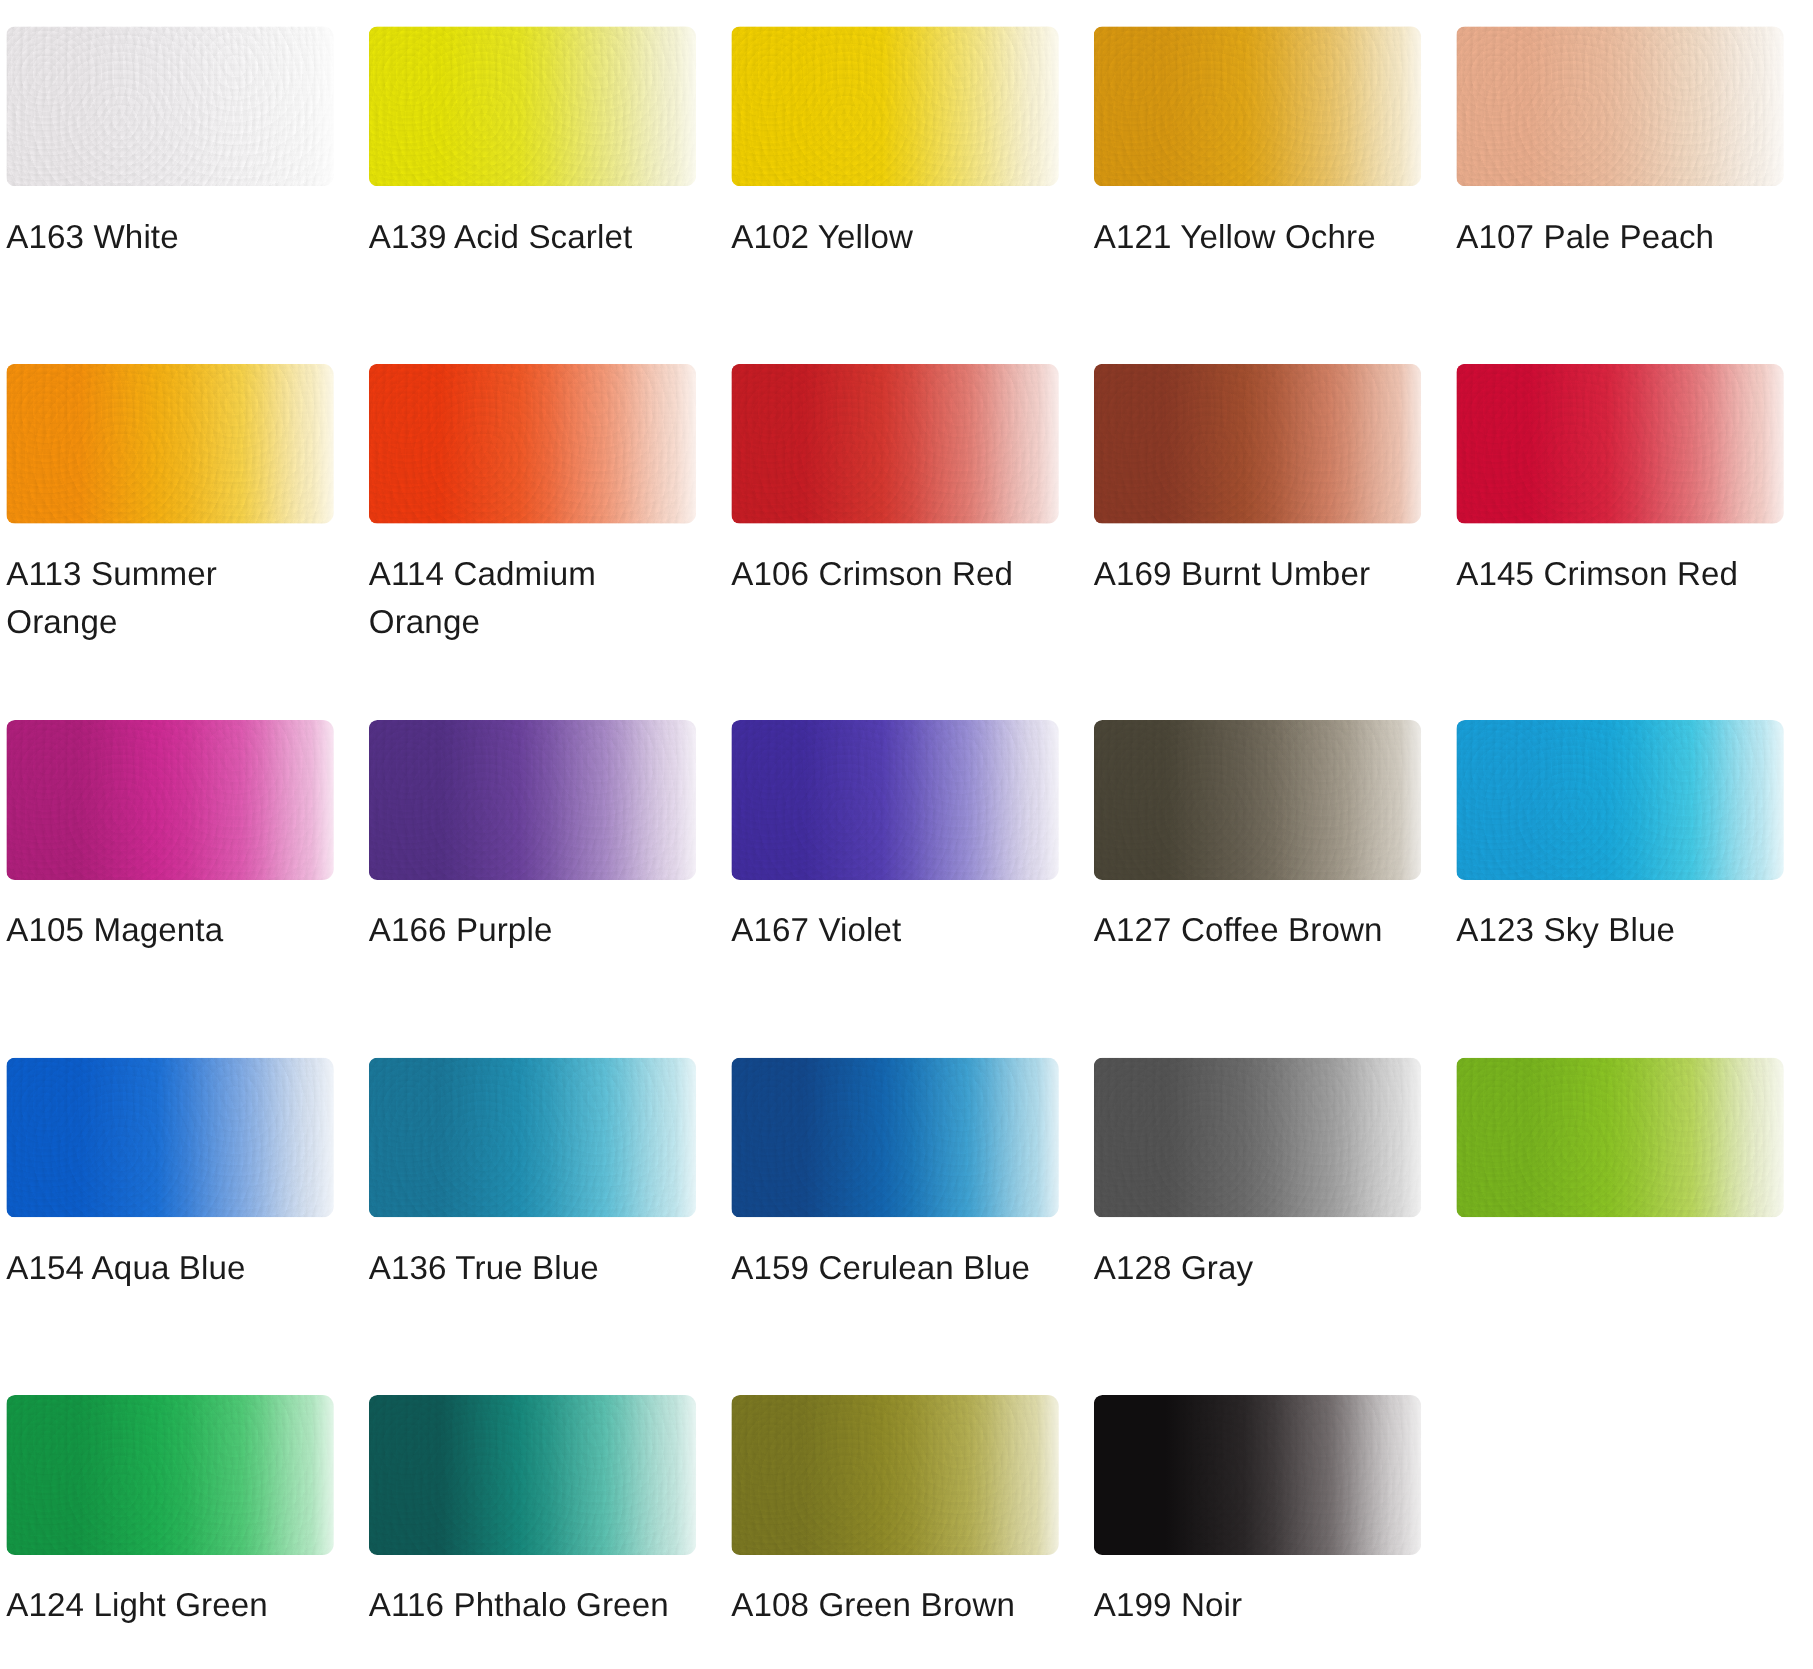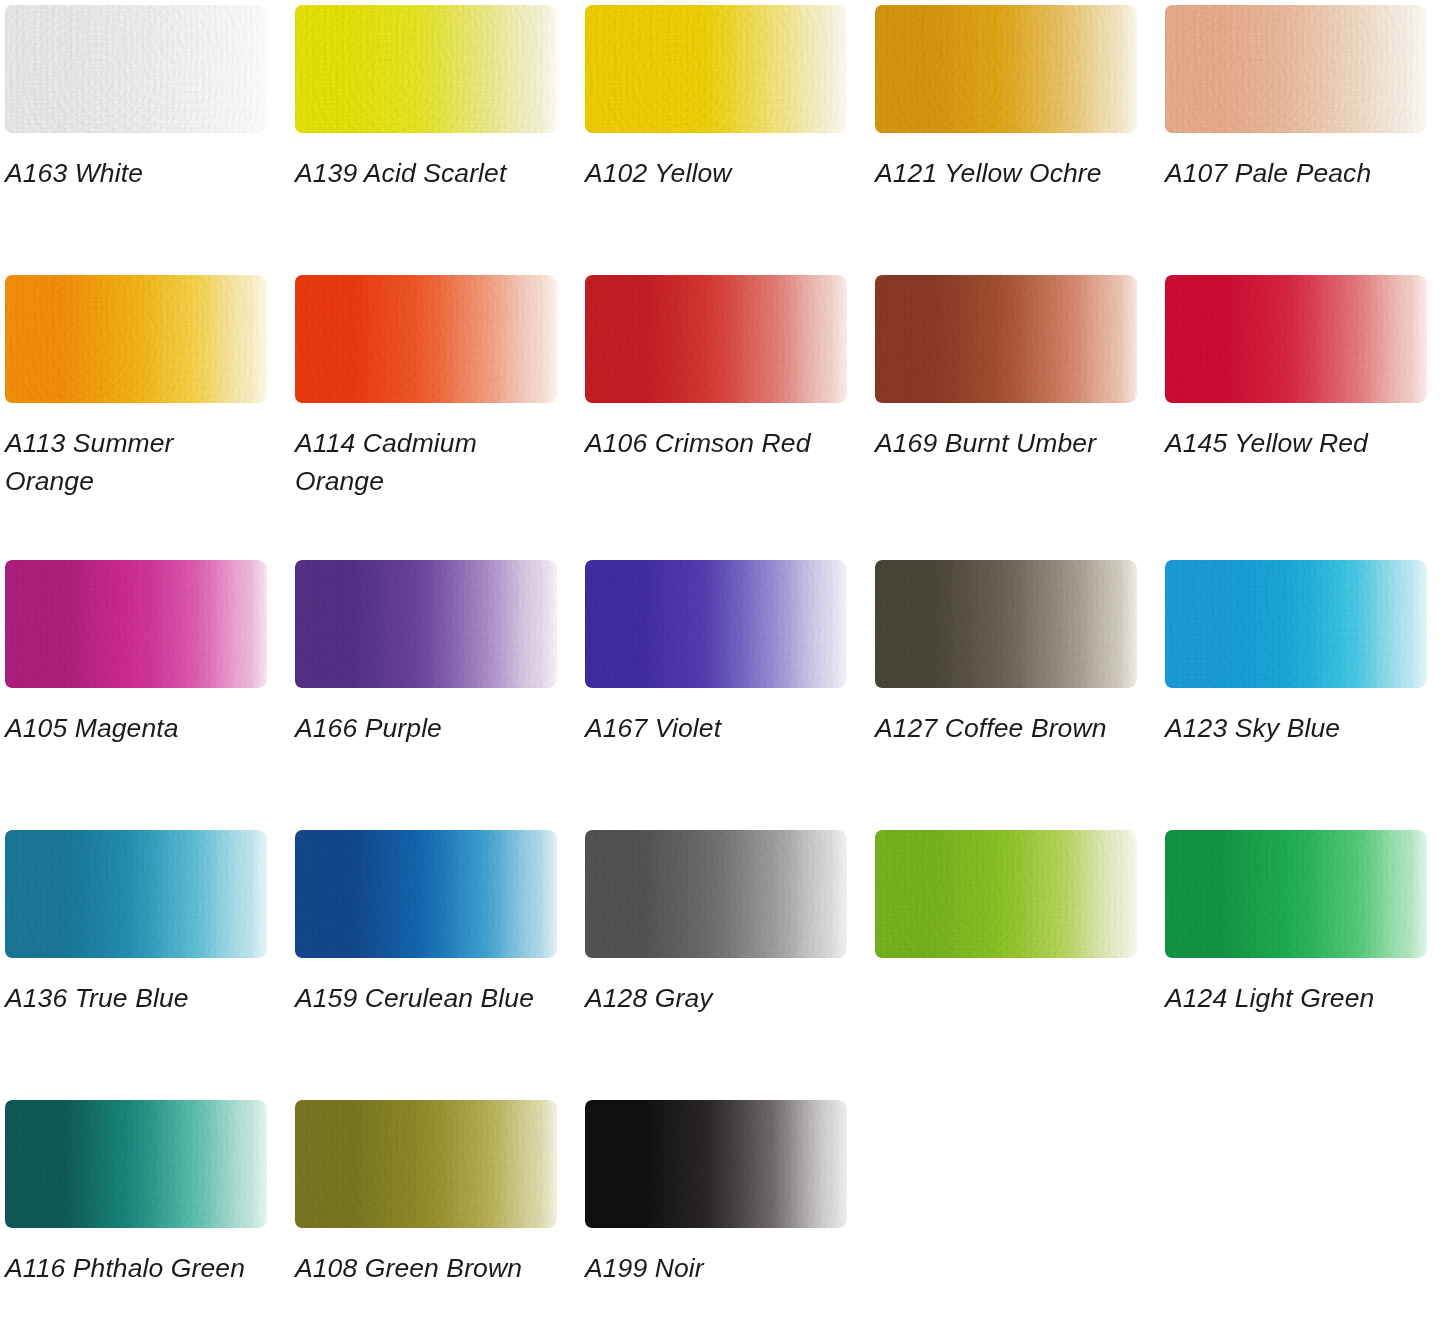--- a/index.html
+++ b/index.html
@@ -26,23 +26,22 @@
     display: grid;
     grid-template-columns: repeat(5, 290px);
     grid-template-rows: 270px 285px 270px 270px 240px;
     column-gap: 0px;
     row-gap: 0px;
     width: 1450px;
   }
 
   .cell {
     position: relative;
-    padding: 0 24px 0 5px;
+    padding: 16px 24px 0 5px;
     box-sizing: border-box;
-    font-style: italic;
   }
 
   .swatch-wrap {
     position: relative;
     width: 262px;
     height: 128px;
     margin-top: 5px;
     overflow: hidden;
   }
 
@@ -212,21 +211,21 @@
       </div>
       <div class="cell">
         <div class="swatch-wrap">
           <div class="swatch">
             <div class="wash" style="background: linear-gradient(90deg, rgb(212, 11, 53) 0%, rgb(212, 11, 53) 22%, rgb(224, 36, 64) 46%, rgb(234, 108, 114) 72%, rgb(245, 186, 176) 92%, rgb(245, 186, 176) 100%);"></div>
             <div class="grain"></div>
             <div class="grain2"></div>
             <div class="fade"></div>
           </div>
         </div>
-        <div class="label">A145 Yellow Red</div>
+        <div class="label">A145 Crimson Red</div>
       </div>
       <div class="cell">
         <div class="swatch-wrap">
           <div class="swatch">
             <div class="wash" style="background: linear-gradient(90deg, rgb(179, 31, 126) 0%, rgb(179, 31, 126) 22%, rgb(211, 42, 151) 46%, rgb(226, 79, 176) 72%, rgb(239, 154, 210) 92%, rgb(239, 154, 210) 100%);"></div>
             <div class="grain"></div>
             <div class="grain2"></div>
             <div class="fade"></div>
           </div>
         </div>
@@ -268,20 +267,31 @@
       <div class="cell">
         <div class="swatch-wrap">
           <div class="swatch">
             <div class="wash" style="background: linear-gradient(90deg, rgb(24, 162, 221) 0%, rgb(24, 162, 221) 22%, rgb(25, 172, 225) 46%, rgb(53, 203, 234) 72%, rgb(158, 228, 244) 92%, rgb(158, 228, 244) 100%);"></div>
             <div class="grain"></div>
             <div class="grain2"></div>
             <div class="fade"></div>
           </div>
         </div>
         <div class="label">A123 Sky Blue</div>
+      </div>
+      <div class="cell">
+        <div class="swatch-wrap">
+          <div class="swatch">
+            <div class="wash" style="background: linear-gradient(90deg, rgb(11, 95, 208) 0%, rgb(11, 95, 208) 22%, rgb(27, 115, 221) 46%, rgb(122, 169, 234) 72%, rgb(204, 220, 242) 92%, rgb(204, 220, 242) 100%);"></div>
+            <div class="grain"></div>
+            <div class="grain2"></div>
+            <div class="fade"></div>
+          </div>
+        </div>
+        <div class="label">A154 Aqua Blue</div>
       </div>
       <div class="cell">
         <div class="swatch-wrap">
           <div class="swatch">
             <div class="wash" style="background: linear-gradient(90deg, rgb(26, 122, 157) 0%, rgb(26, 122, 157) 22%, rgb(33, 147, 183) 46%, rgb(83, 192, 218) 72%, rgb(164, 224, 236) 92%, rgb(164, 224, 236) 100%);"></div>
             <div class="grain"></div>
             <div class="grain2"></div>
             <div class="fade"></div>
           </div>
         </div>

